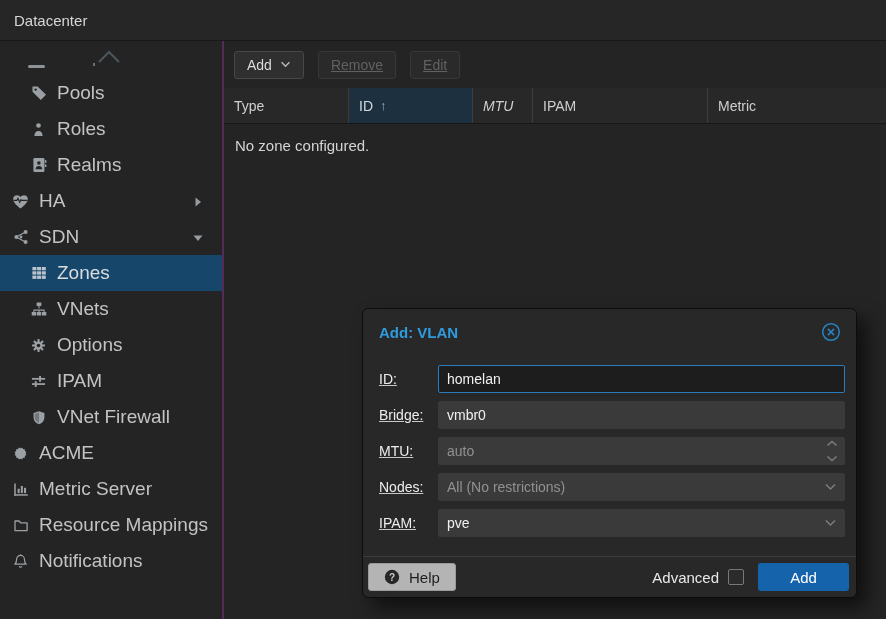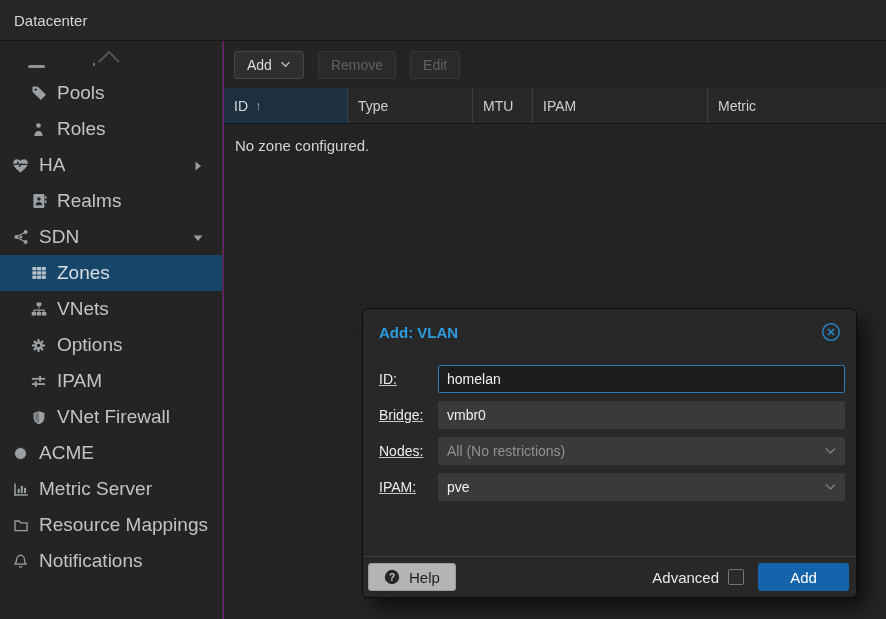--- a/index.html
+++ b/index.html
@@ -35,29 +35,29 @@
   .nav-item.selected { background:#17466b; color:#d9dde0; }
   .nav-item .expander { position:absolute; right:16px; top:10px; width:16px; height:16px; }
   
   .main { position:absolute; left:224px; top:41px; right:0; bottom:0; background:#242424; }
   .toolbar { height:47px; display:flex; align-items:center; padding-left:10px; gap:14px; }
   .tbtn {
     height:28px; padding:0 12px; border-radius:3px; font-size:14px;
     background:#2f2f2f; border:1px solid #474747; color:#dcdcdc;
     display:flex; align-items:center; gap:8px; font-family:inherit; cursor:pointer;
   }
-  .tbtn.disabled { background:#2a2a2a; border-color:#383838; color:#616161; }
+  .tbtn.disabled { background:#2a2a2a; border-color:#383838; color:#616161;text-decoration:underline; }
   .grid-header { display:flex; height:36px; background:#282828; border-bottom:1px solid #161616; }
   .gh-cell {
     display:flex; align-items:center; padding-left:10px; font-size:14px;
     color:#cfcfcf; border-right:1px solid #3d3d3d; cursor:pointer;
   }
   .gh-cell.sorted { background:#1d3040; color:#d2dae0; }
   .gh-cell .sort-arrow { margin-left:7px; color:#9db0bf; font-size:13px; }
-  .c-id{width:124px;} .c-type{width:125px;} .c-mtu{width:60px;} .c-ipam{width:175px;}
+  .c-id{width:124px;} .c-type{width:125px;} .c-mtu{width:60px;font-style:italic;} .c-ipam{width:175px;}
   .c-domain{flex:1; border-right:none;}
   .grid-body { padding:13px 0 0 11px; font-size:15px; color:#d4d4d4; }
   
   .modal {
     position:absolute; left:362px; top:308px; width:495px; height:290px;
     background:#282828; border:1px solid #0c0c0c; border-radius:6px;
     box-shadow:10px 10px 18px rgba(0,0,0,.55);
   }
   .modal-header { height:46px; display:flex; align-items:center; padding:0 14px 0 16px; }
   .modal-header .mtitle { font-size:15px; color:#2d9ce0;font-weight:bold; }
@@ -127,44 +127,44 @@
     <div class="nav-item l2">
       <span class="ic">
           <svg width="15" height="15" viewBox="0 0 16 16" fill="#9aa0a4">
             <circle cx="8" cy="3.7" r="2.5"></circle>
             <path d="M3.6 15c0-3.2 1.9-5.3 4.4-5.3s4.4 2.1 4.4 5.3z"></path>
           </svg>
         </span>
       <span>Roles</span>
     </div>
 
-    <div class="nav-item l1">
-      <span class="ic">
-          <svg width="17" height="17" viewBox="0 0 16 16">
-            <path d="M8 14.6C3.5 11 1.1 8.4 1.1 5.6 1.1 3.6 2.7 2 4.7 2 6 2 7.3 2.7 8 3.8 8.7 2.7 10 2 11.3 2c2 0 3.6 1.6 3.6 3.6 0 2.8-2.4 5.4-6.9 9z" fill="#9aa0a4"></path>
-            <path d="M1.4 7h3.2l1-1.9 1.7 3.6 1.2-2.4.8 0.7h5.3" stroke="#242424" stroke-width="1.1" fill="none"></path>
-          </svg>
-        </span>
-      <span>HA</span>
-      <span class="expander"><svg width="16" height="16" viewBox="0 0 16 16" fill="#969ba0">
-            <path d="M5.5 3.5l5.5 4.5-5.5 4.5z"></path>
-          </svg></span>
-    </div>
-
     <div class="nav-item l2">
       <span class="ic">
           <svg width="16" height="16" viewBox="0 0 16 16">
             <rect x="2.4" y="1" width="11" height="14" rx="1.3" fill="#9aa0a4"></rect>
             <rect x="13.8" y="3.2" width="1.6" height="2.6" fill="#9aa0a4"></rect>
             <rect x="13.8" y="7.4" width="1.6" height="2.6" fill="#9aa0a4"></rect>
             <circle cx="7.9" cy="6" r="1.8" fill="#242424"></circle>
             <path d="M4.6 12.2c0-2 1.5-3.2 3.3-3.2s3.3 1.2 3.3 3.2z" fill="#242424"></path>
           </svg>
         </span>
       <span>Realms</span>
+    </div>
+
+    <div class="nav-item l1">
+      <span class="ic">
+          <svg width="17" height="17" viewBox="0 0 16 16">
+            <path d="M8 14.6C3.5 11 1.1 8.4 1.1 5.6 1.1 3.6 2.7 2 4.7 2 6 2 7.3 2.7 8 3.8 8.7 2.7 10 2 11.3 2c2 0 3.6 1.6 3.6 3.6 0 2.8-2.4 5.4-6.9 9z" fill="#9aa0a4"></path>
+            <path d="M1.4 7h3.2l1-1.9 1.7 3.6 1.2-2.4.8 0.7h5.3" stroke="#242424" stroke-width="1.1" fill="none"></path>
+          </svg>
+        </span>
+      <span>HA</span>
+      <span class="expander"><svg width="16" height="16" viewBox="0 0 16 16" fill="#969ba0">
+            <path d="M5.5 3.5l5.5 4.5-5.5 4.5z"></path>
+          </svg></span>
     </div>
 
     <div class="nav-item l1">
       <span class="ic">
           <svg width="16" height="16" viewBox="0 0 16 16" fill="#9aa0a4">
             <circle cx="12.6" cy="3" r="2"></circle>
             <circle cx="3.4" cy="8" r="2"></circle>
             <circle cx="12.6" cy="13" r="2"></circle>
             <circle cx="8" cy="8" r="1.4"></circle>
             <path d="M4.4 7.3l6.8-3.5M4.4 8.7l6.8 3.5" stroke="#9aa0a4" stroke-width="1.2" fill="none"></path>
@@ -302,26 +302,26 @@
       </button>
       <button class="tbtn disabled">
         <span>Remove</span>
       </button>
       <button class="tbtn disabled">
         <span>Edit</span>
       </button>
     </div>
 
     <div class="grid-header">
+      <div class="gh-cell c-type">
+        <span>Type</span>
+      </div>
       <div class="gh-cell c-id sorted">
         <span>ID</span>
         <span class="sort-arrow">↑</span>
-      </div>
-      <div class="gh-cell c-type">
-        <span>Type</span>
       </div>
       <div class="gh-cell c-mtu">
         <span>MTU</span>
       </div>
       <div class="gh-cell c-ipam">
         <span>IPAM</span>
       </div>
       <div class="gh-cell c-domain">
         <span>Metric</span>
       </div>
@@ -347,20 +347,34 @@
       <div class="field">
         <label>ID:</label>
         <span class="input-wrap">
           <input class="focused" type="text" autofocus="" value="homelan" style="">
         </span>
       </div>
       <div class="field">
         <label>Bridge:</label>
         <span class="input-wrap">
           <input type="text" value="vmbr0" style="">
+        </span>
+      </div>
+      <div class="field">
+        <label>MTU:</label>
+        <span class="input-wrap">
+          <input type="text" placeholder="auto" style="">
+          <span class="spinner">
+            <svg width="12" height="7" viewBox="0 0 12 7" fill="none" stroke="#7d7d7d" stroke-width="1.5">
+                <path d="M1.5 5.5L6 1.5l4.5 4"></path>
+              </svg>
+            <svg width="12" height="7" viewBox="0 0 12 7" fill="none" stroke="#7d7d7d" stroke-width="1.5">
+                <path d="M1.5 1.5L6 5.5l4.5-4"></path>
+              </svg>
+          </span>
         </span>
       </div>
       <div class="field">
         <label>Nodes:</label>
         <span class="input-wrap">
           <input type="text" readonly="" placeholder="All (No restrictions)" style="">
           <svg class="drop-arrow" width="13" height="8" viewBox="0 0 12 8" fill="none" stroke="#7d7d7d" stroke-width="1.5">
               <path d="M1.5 1.5L6 6l4.5-4.5"></path>
             </svg>
         </span>

